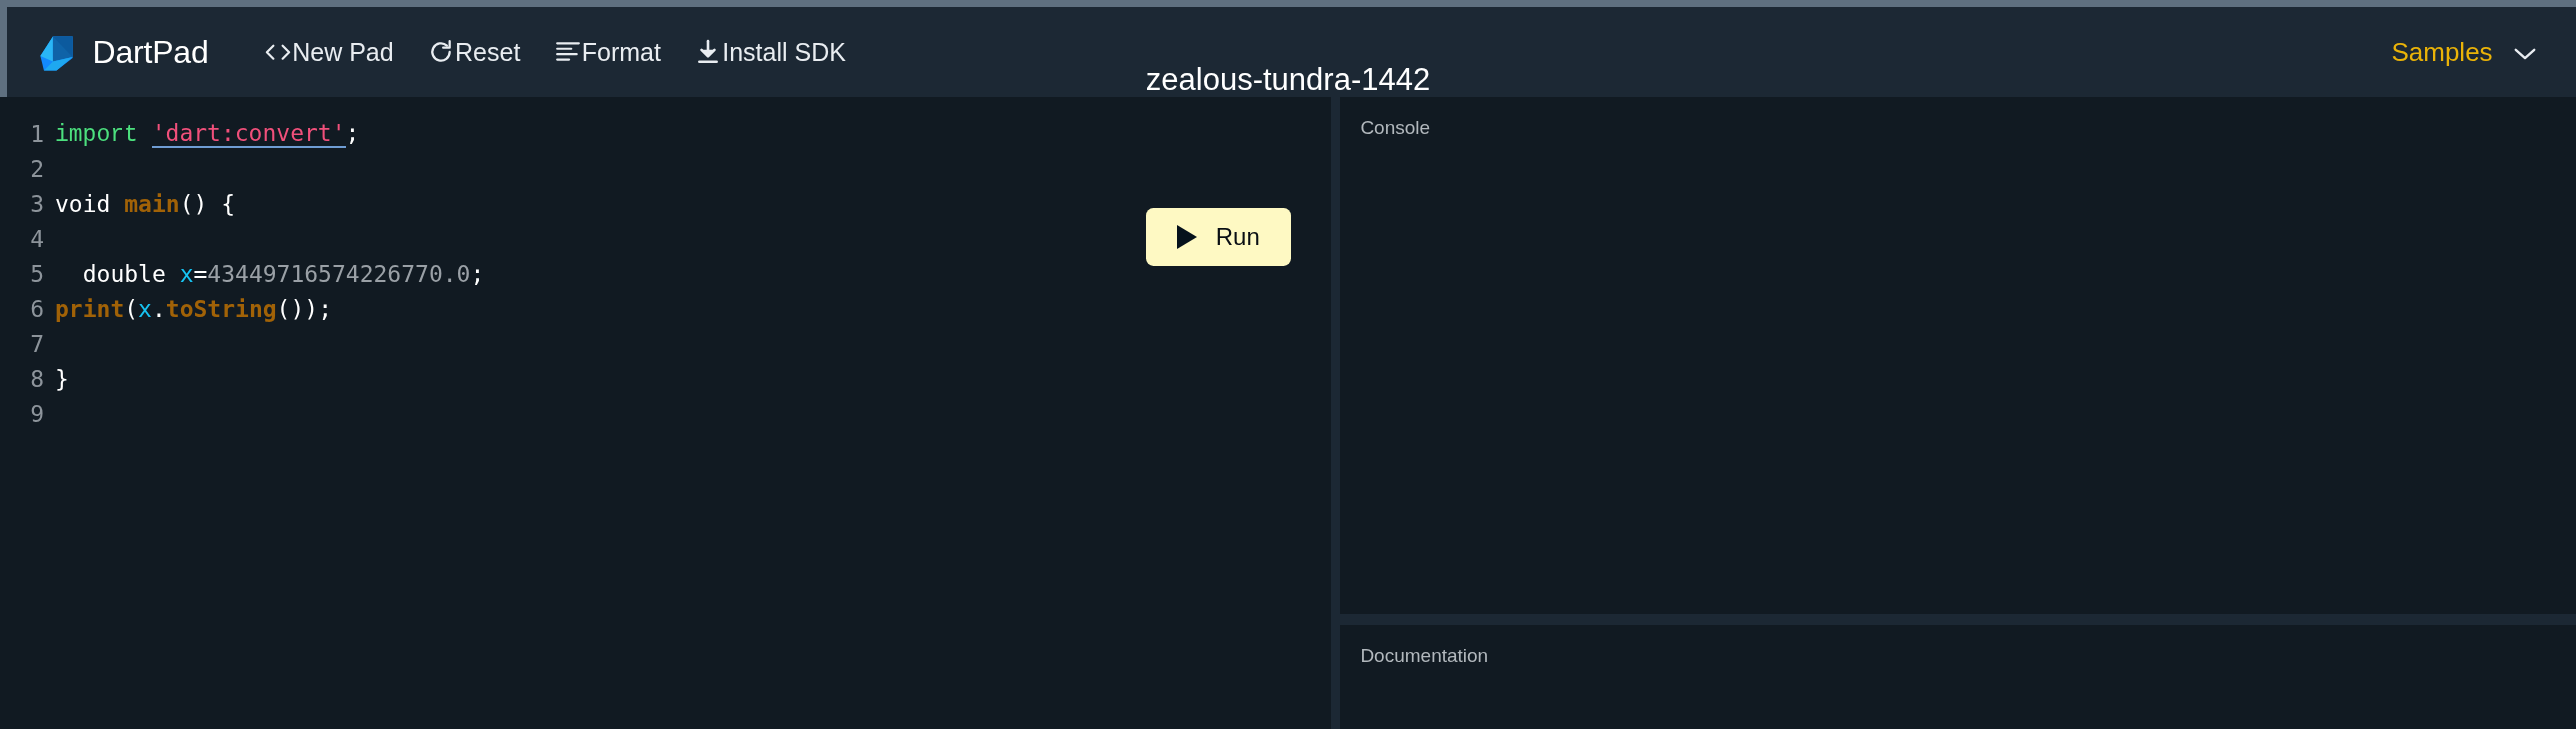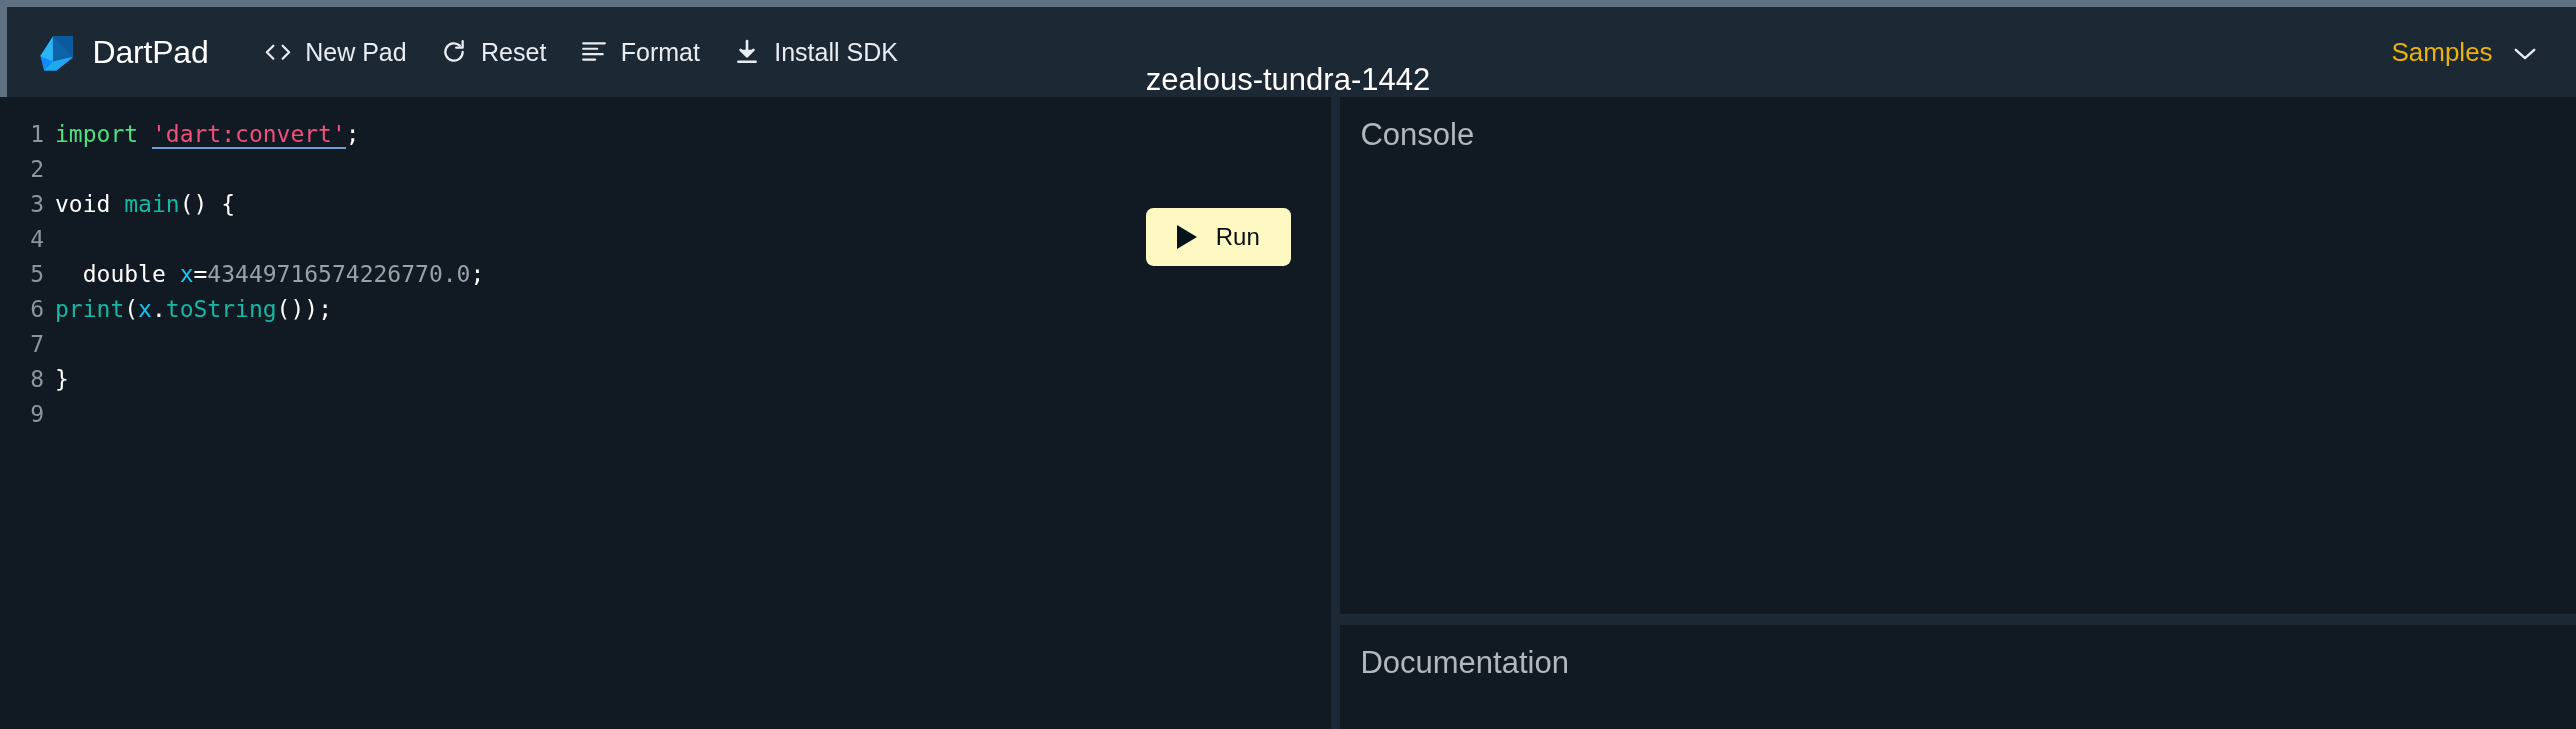--- a/index.html
+++ b/index.html
@@ -29,21 +29,21 @@
   }
   .brand { display:flex; align-items:center; margin-left:28px; }
   .dart-logo { width:43px; height:43px; display:block; }
   .brand-name {
     color:#ffffff; font-size:32px; letter-spacing:-0.2px;
     margin-left:15px; font-weight:400; white-space:nowrap;
   }
 
   .tb-actions { display:flex; align-items:center; margin-left:39px; gap:0; }
   .tb-btn {
-    display:flex; align-items:center; gap:13px;
+    display:flex; align-items:center; 
     padding:9.3px 16.7px; border-radius:5.6px;
     color:#e9edf1; font-size:25px; white-space:nowrap;
     cursor:pointer; background:transparent; border:none;
     font-family:"Liberation Sans", sans-serif;
   }
   .tb-btn .ico { width:28px; height:28px; display:flex; align-items:center; justify-content:center; flex:0 0 auto; }
   .tb-btn .ico svg { display:block; }
 
   .title-wrap {
     position:absolute; left:0; right:0; top:6.5px; height:91px;
@@ -88,24 +88,24 @@
   .gutter {
     width:44px; text-align:right; color:#8d949b;
     flex:0 0 44px; padding-right:0;
     font-family:"DejaVu Sans Mono", monospace; font-size:23px;
     user-select:none;
   }
   .code-text {
     padding-left:11px; color:#e8eaed; white-space:pre;
     font-family:"DejaVu Sans Mono", monospace; font-size:23px;
   }
-  .tok-kw      { color:#4ce07e; }
+  .tok-kw      { color:#4ce07e;font-family:Liberation Mono, monospace; }
   .tok-str     { color:#f1507b; border-bottom:2.8px solid #6f9dd4; }
   .tok-plain   { color:#ffffff; }
-  .tok-fn      { color:#14b8a6; }
+  .tok-fn      { color:#a16207;font-weight:bold; }
   .tok-var     { color:#17c3f2; }
   .tok-num     { color:#9aa0a6; }
   .tok-punct   { color:#ffffff; }
 
   
   .run-btn {
     position:absolute; top:111px; left:1146px;
     width:145px; height:58px; border-radius:7.4px;
     background:#fef9c3; color:#0a0f14;
     display:flex; align-items:center; justify-content:center; gap:18.6px;
@@ -133,21 +133,21 @@
   .panel {
     background:#111a22; position:absolute; left:0; right:0;
   }
   .console-panel { top:0; height:517px; }
   .h-splitter {
     position:absolute; top:517px; left:0; right:0; height:11px;
     background:#1c2834; cursor:row-resize;
   }
   .doc-panel { top:528px; height:104px; }
   .panel-title {
-    color:#b2b8bd; font-size:31px;
+    color:#b2b8bd; font-size:19px;
     padding:20.4px 0 0 20.4px;
   }
   .console-output {
     color:#ffffff; font-size:25px;
     font-family:"Liberation Sans", sans-serif;
     padding:22px 0 0 43px; white-space:pre-wrap; word-break:break-all;
   }
 </style>
 </head>
 <body>

